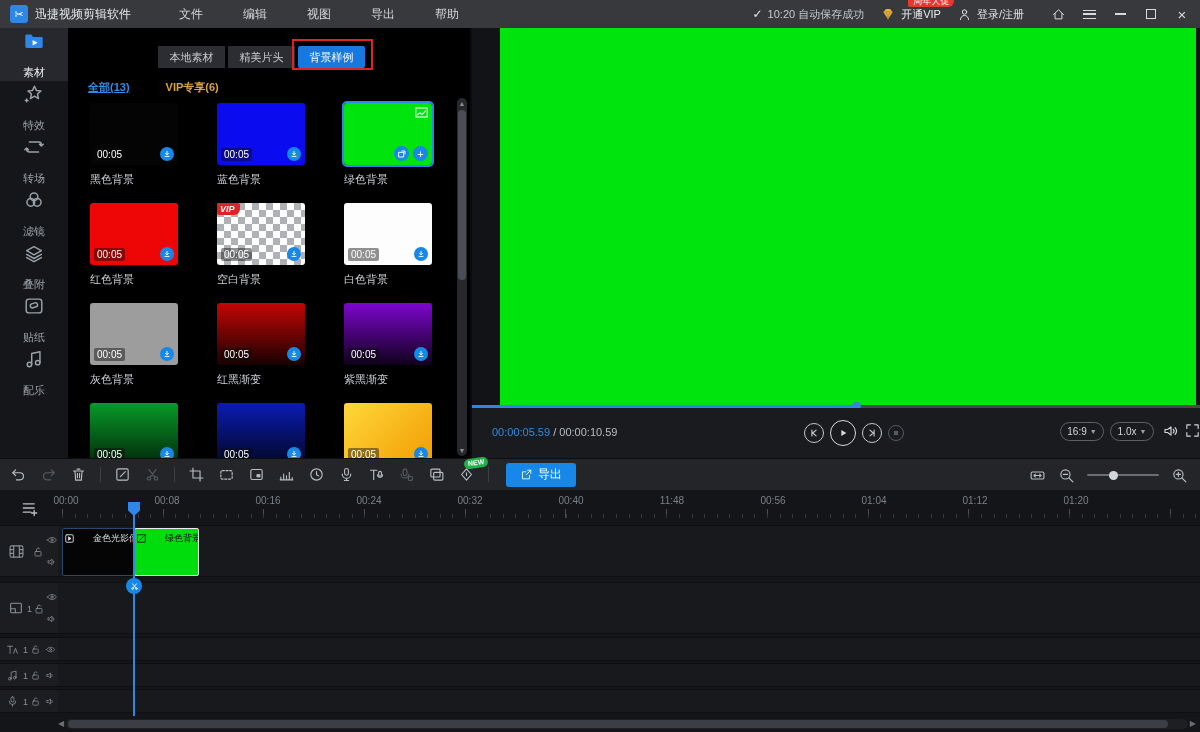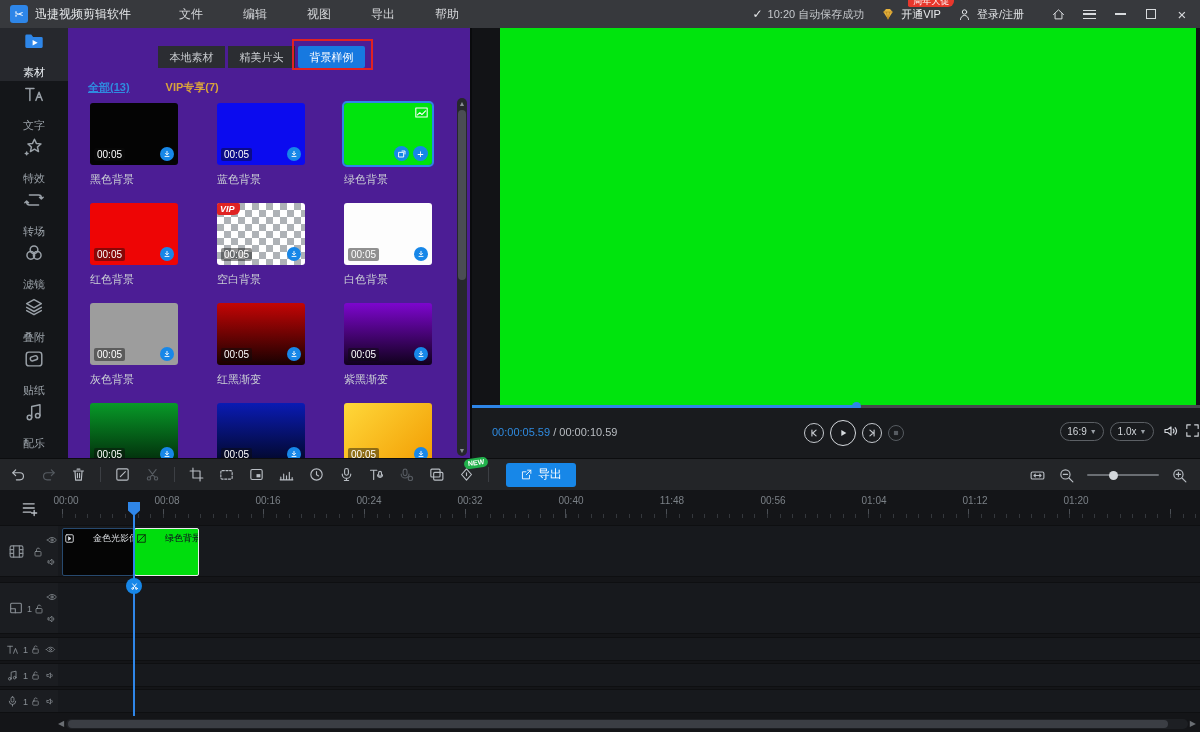--- a/index.html
+++ b/index.html
@@ -29,21 +29,21 @@
   .burger { width:13px; height:9px; border-top:1.5px solid #d8dadd; border-bottom:1.5px solid #d8dadd; position:relative; }
   .burger::after { content:""; position:absolute; left:0; top:2.6px; width:13px; height:1.5px; background:#d8dadd; }
 
   
   .sidebar { position:absolute; left:0; top:28px; width:68px; height:430px; background:#141619; }
   .side-item { height:53px; display:flex; flex-direction:column; align-items:center; justify-content:center; gap:13px; color:#9aa1a8; font-size:11px; cursor:pointer; }
   .side-item.active { background:#26282d; color:#eef2f6; }
   .side-item svg { width:22px; height:22px; }
 
   
-  .panel { position:absolute; left:68px; top:28px; width:402px; height:430px; background:#4c1d95; overflow:hidden; }
+  .panel { position:absolute; left:68px; top:28px; width:402px; height:430px; background:#000000; overflow:hidden; }
   .tabs { position:absolute; left:90px; top:18px; display:flex; gap:3px; }
   .tab { width:67px; height:22px; background:#2b2d32; color:#c9ccd0; font-size:11px; display:flex; align-items:center; justify-content:center; cursor:pointer; }
   .tab.active { background:#1779e0; color:#fff; border-radius:2px; }
   .tab-annotation { position:absolute; left:224px; top:11px; width:81px; height:31px; border:2px solid #e02222; pointer-events:none; }
   .filters { position:absolute; left:20px; top:52px; display:flex; gap:36px; font-size:11px; font-weight:bold; }
   .filter-all { color:#2f8be0; text-decoration:underline; cursor:pointer; }
   .filter-vip { color:#d9a33c; cursor:pointer; }
 
   .grid-item { position:absolute; width:84px; cursor:pointer; }
   .thumb { position:relative; width:88px; height:62px; border-radius:3px; }
@@ -200,27 +200,20 @@
   <div class="sidebar">
     <div class="side-item active">
       <svg viewBox="0 0 24 24">
           <path d="M2.5 6.5a1.5 1.5 0 0 1 1.5-1.5h5l2 2.5h9a1.5 1.5 0 0 1 1.5 1.5v9a1.5 1.5 0 0 1-1.5 1.5H4a1.5 1.5 0 0 1-1.5-1.5z" fill="#2e86e8"></path>
           <path d="M10.5 11l5.5 3-5.5 3z" fill="#fff"></path>
         </svg>
       <span>素材</span>
     </div>
     <div class="side-item">
       <svg class="ic" viewBox="0 0 24 24">
-          <path d="M3 6h9M7.5 6v13"></path>
-          <path d="M14 19l3.5-9 3.5 9M15.4 15.5h4.2"></path>
-        </svg>
-      <span>文字</span>
-    </div>
-    <div class="side-item">
-      <svg class="ic" viewBox="0 0 24 24">
           <path d="M12.5 3.5l2.1 4.6 5 .5-3.8 3.4 1.1 5-4.4-2.6-4.4 2.6 1.1-5L5.4 8.6l5-.5z"></path>
           <path d="M4 17.5v3M2.5 19h3"></path>
         </svg>
       <span>特效</span>
     </div>
     <div class="side-item">
       <svg class="ic" viewBox="0 0 24 24">
           <path d="M7 6.5h10a3 3 0 0 1 3 3V11M20 11l-2-2M20 11l2-2"></path>
           <path d="M17 17.5H7a3 3 0 0 1-3-3V13M4 13l-2 2M4 13l2 2"></path>
         </svg>
@@ -261,21 +254,21 @@
 
   <div class="panel">
     <div class="tabs">
       <div class="tab">本地素材</div>
       <div class="tab">精美片头</div>
       <div class="tab active">背景样例</div>
     </div>
     <div class="tab-annotation"></div>
     <div class="filters">
       <span class="filter-all">全部(13)</span>
-      <span class="filter-vip">VIP专享(7)</span>
+      <span class="filter-vip">VIP专享(6)</span>
     </div>
 
     <div class="grid-item" style="left:22px;top:75px">
       <div class="thumb t-black">
         <span class="dur">00:05</span>
         <span class="dl-btn">
             <svg class="ic" viewBox="0 0 12 12" style="stroke-width:1.4">
               <path d="M6 2v5M3.8 5L6 7.2 8.2 5M3 9.6h6"></path>
             </svg>
           </span>

